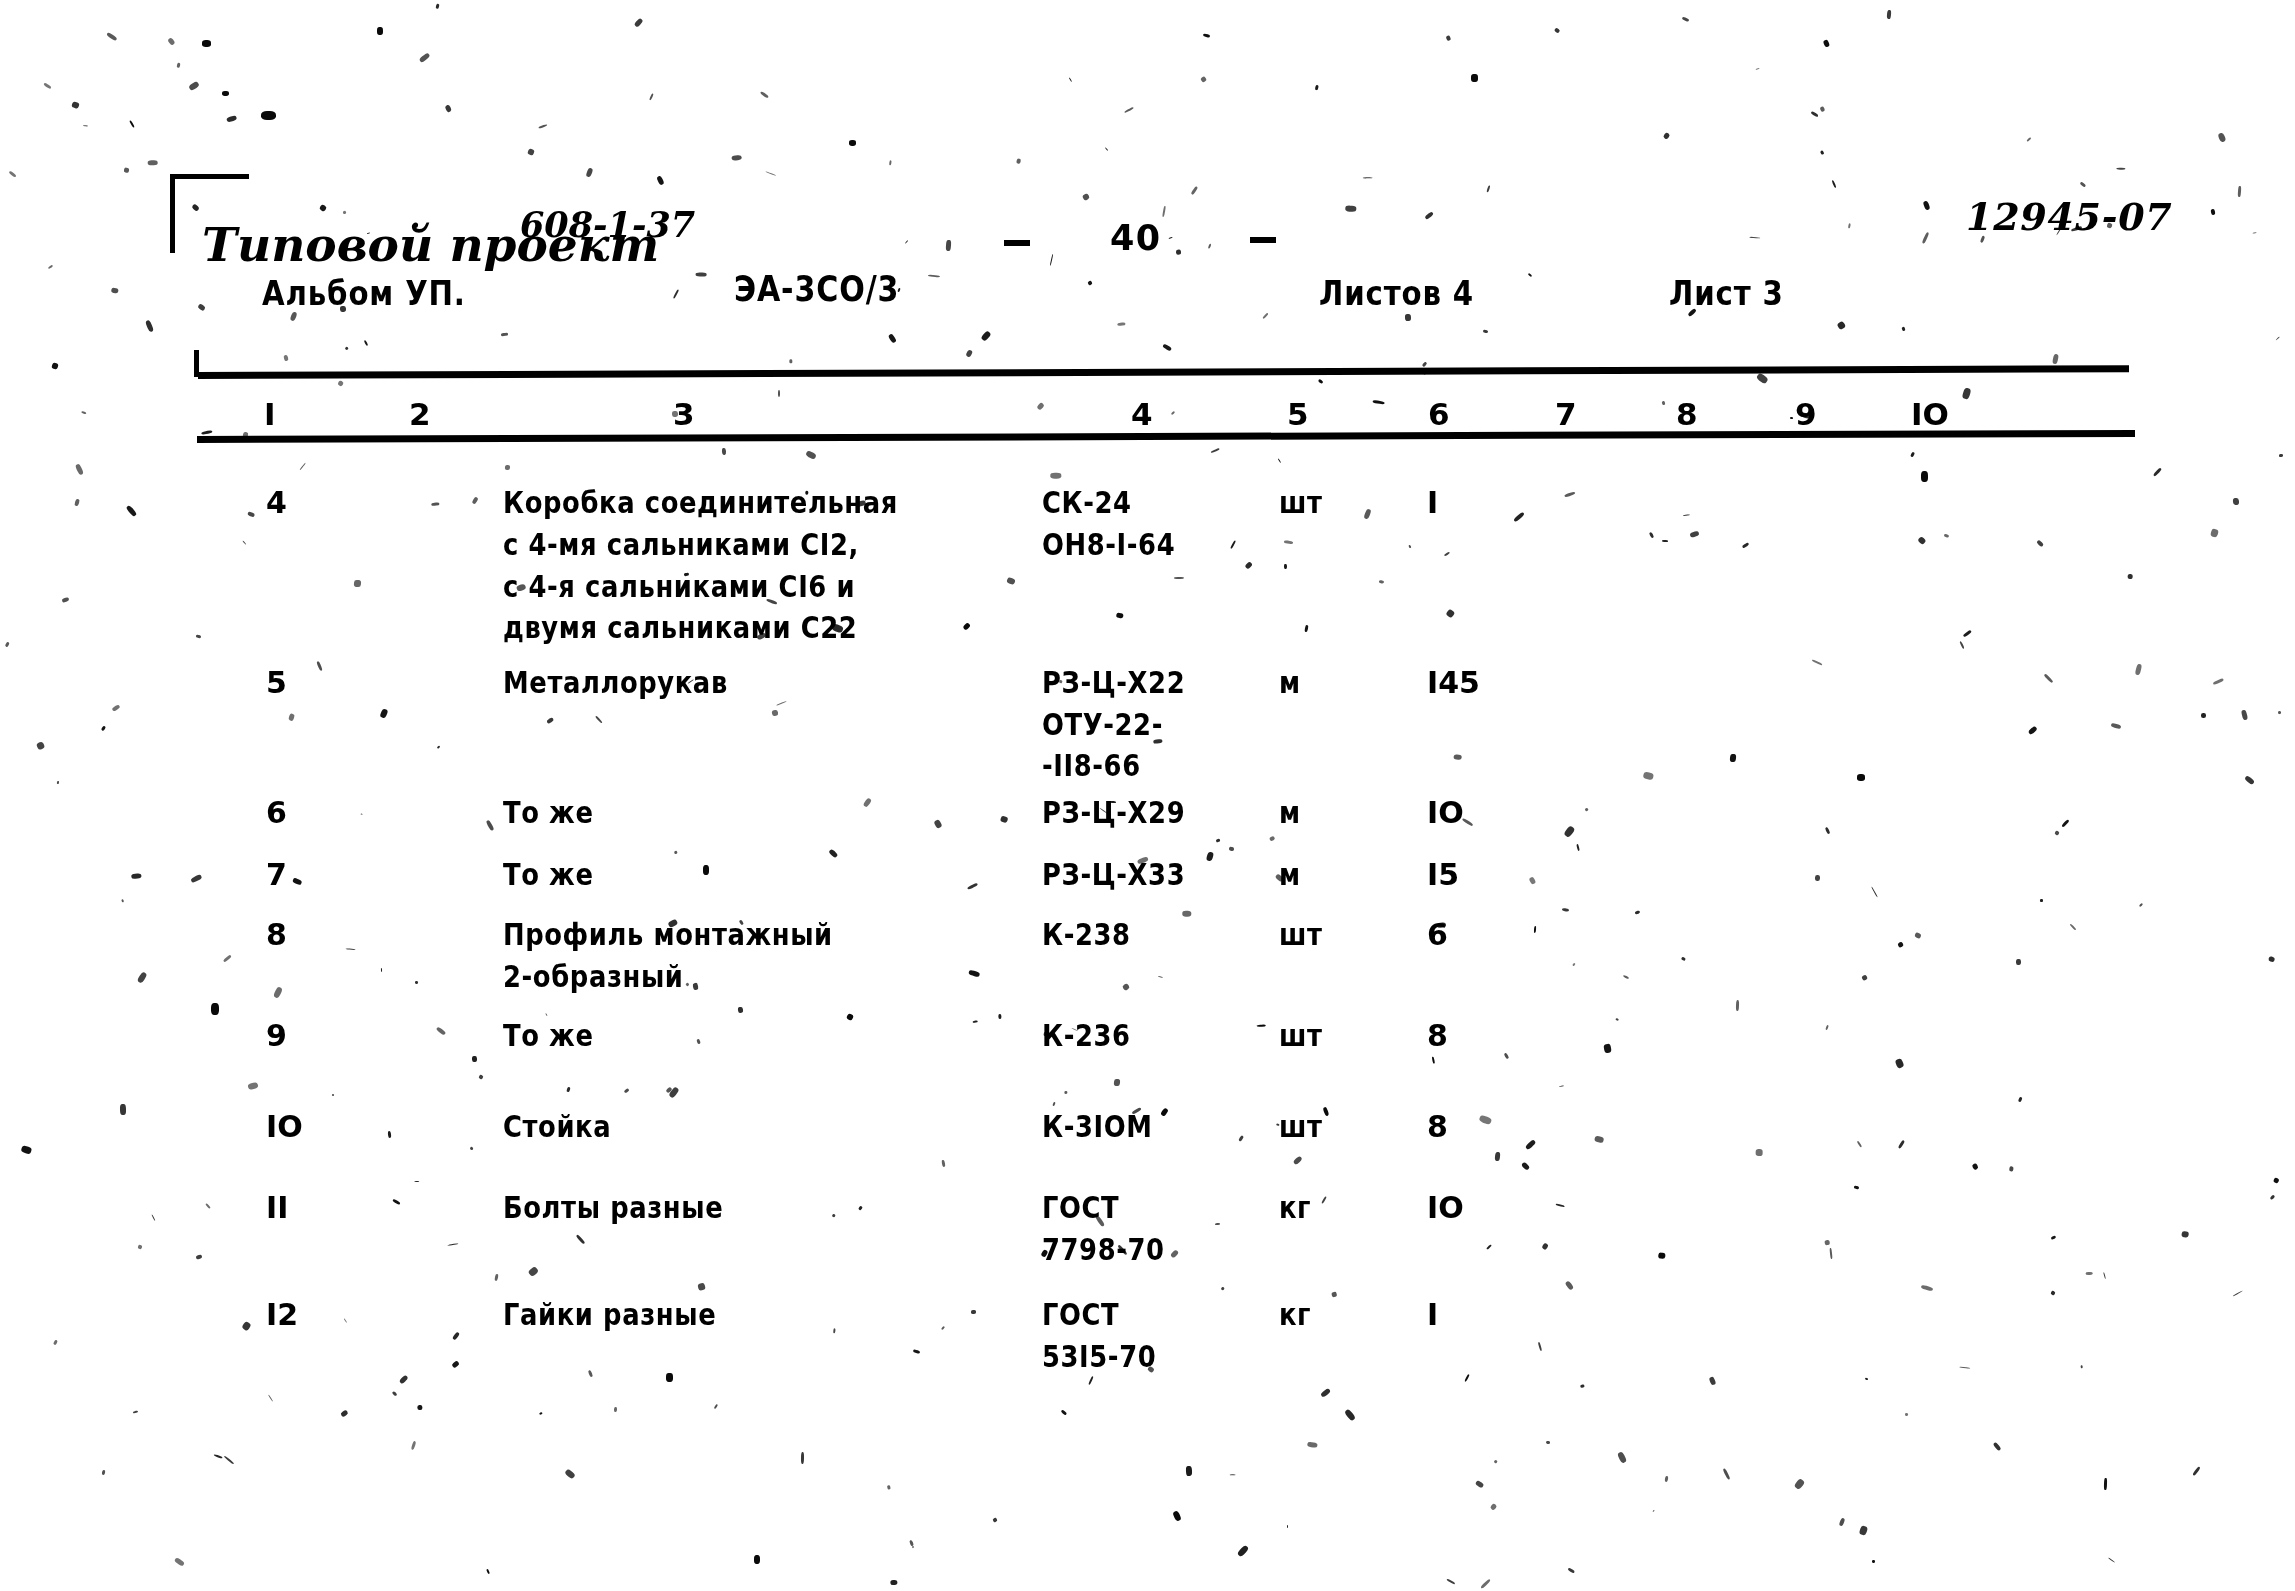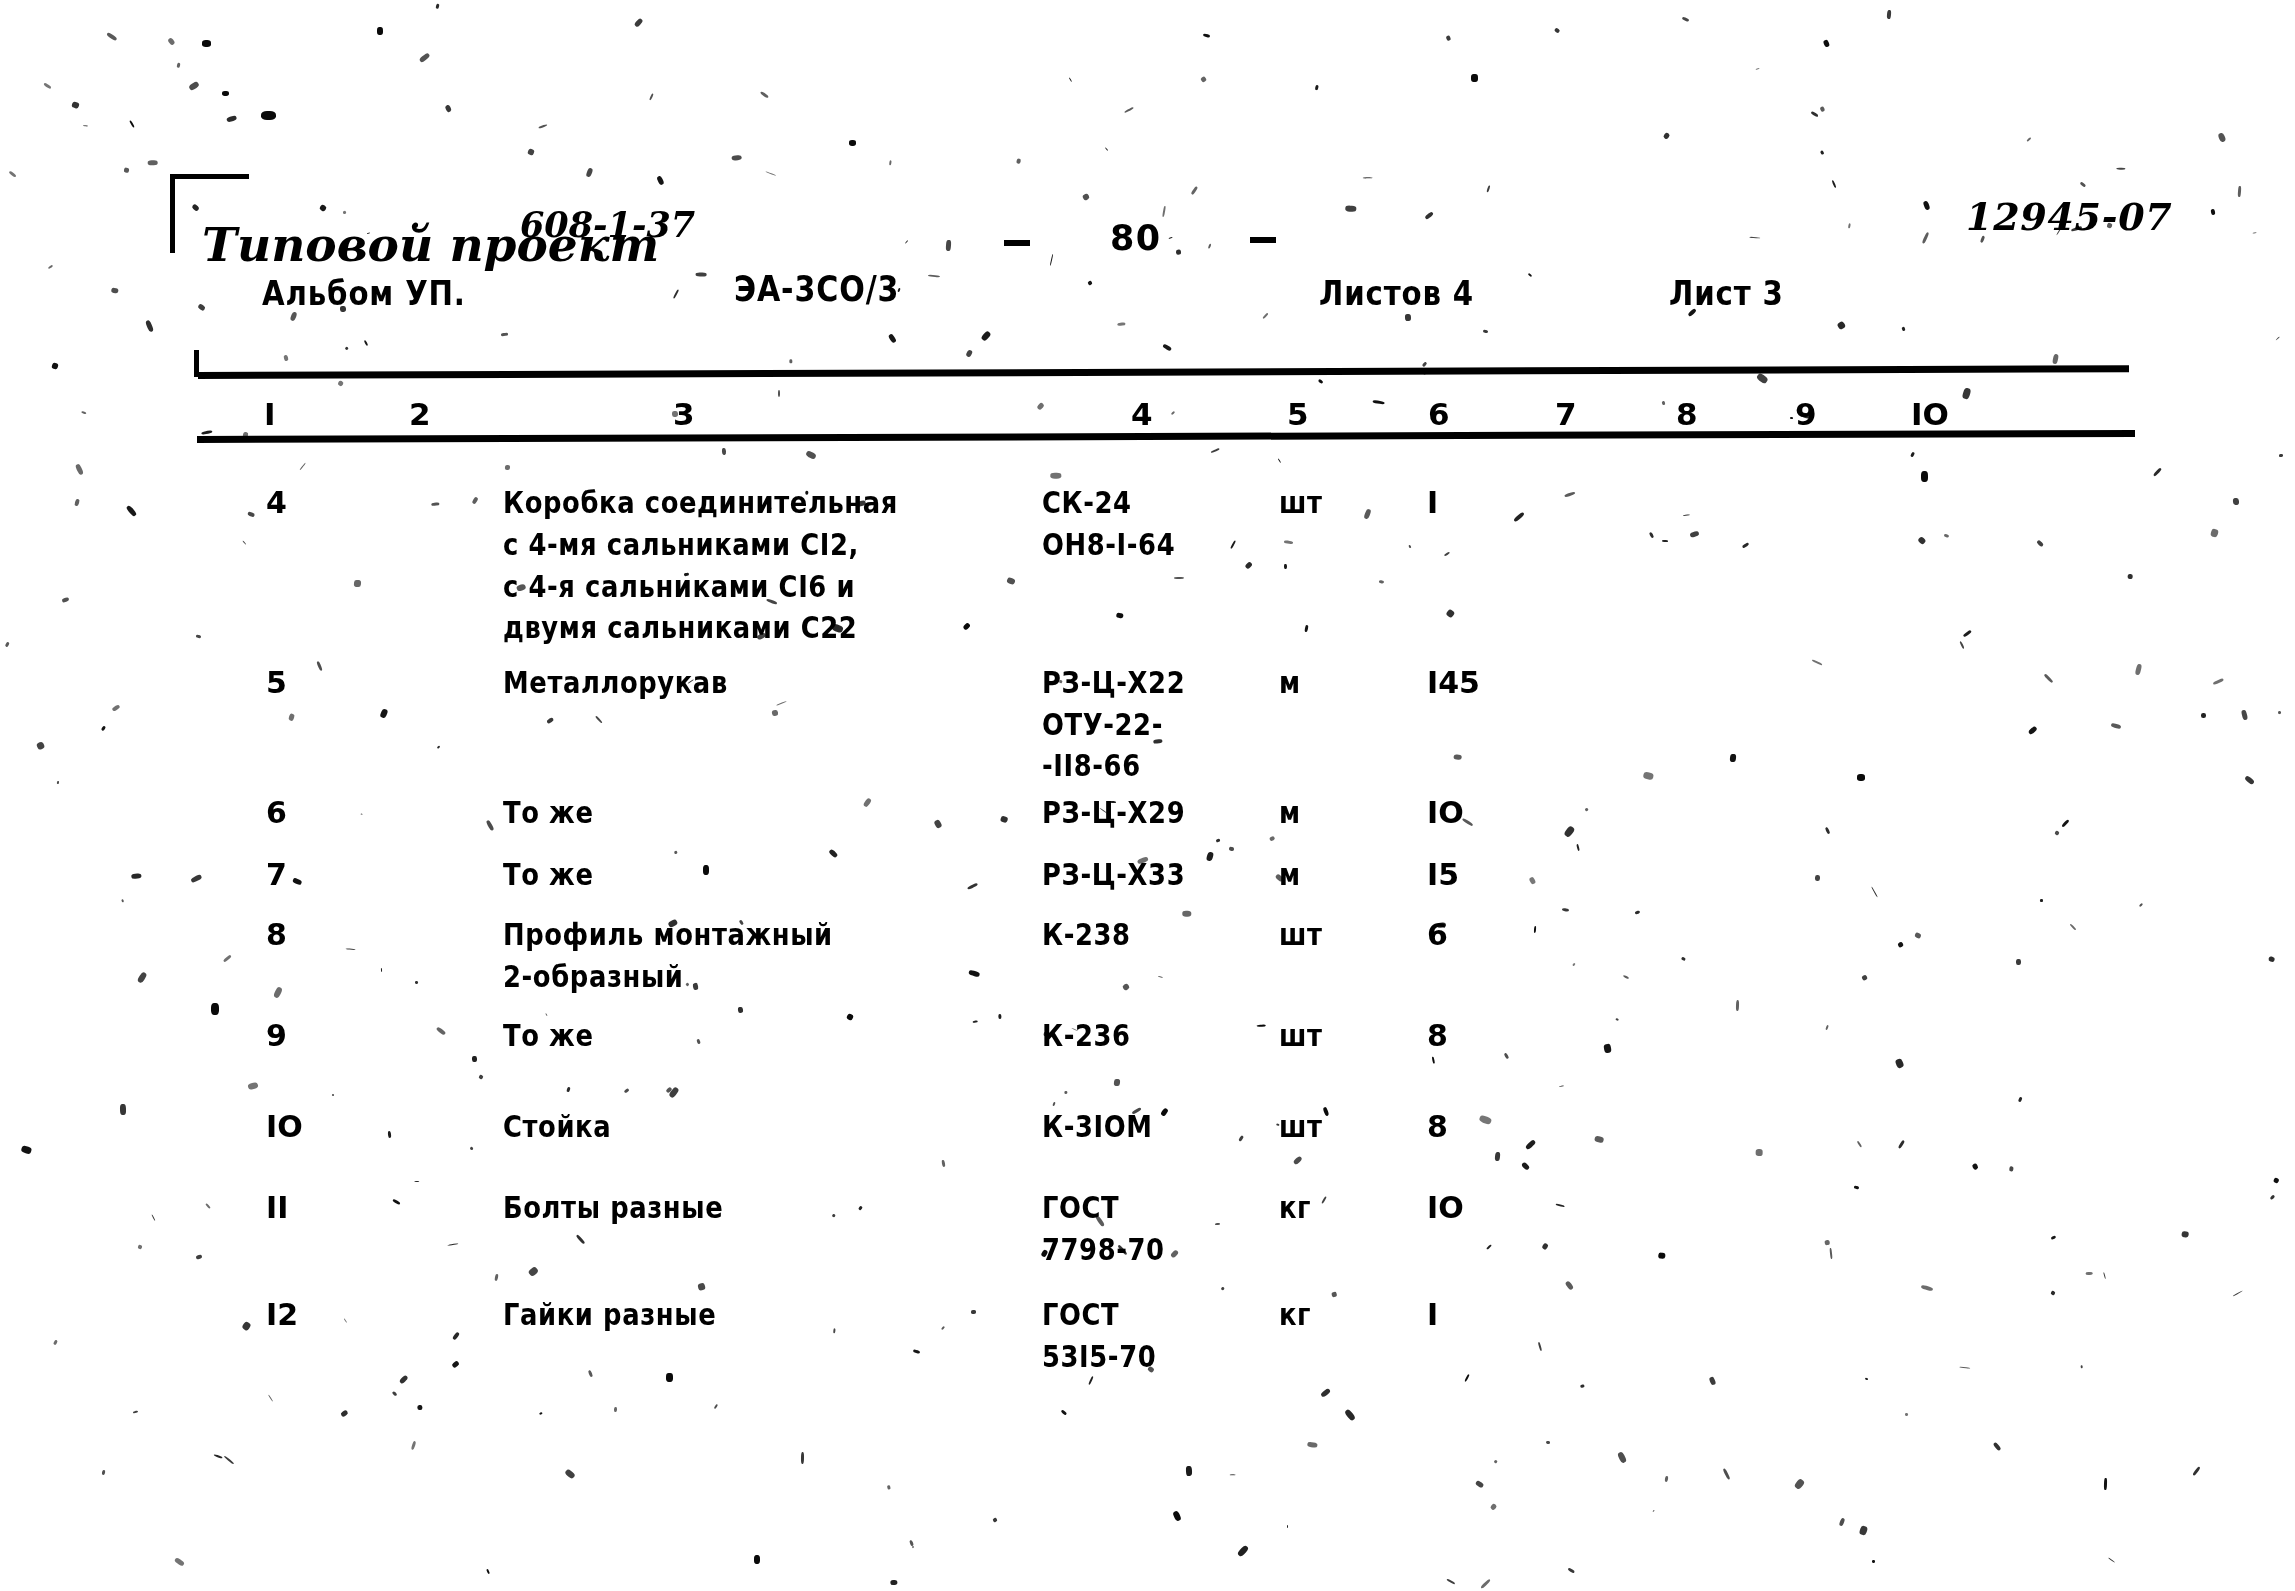--- a/index.html
+++ b/index.html
@@ -573,21 +573,21 @@
 
   <div id="corner-bracket">
     <div class="h"></div>
     <div class="v"></div>
   </div>
 
   <div class="hand hdr-proj" style="left:202px; top:205px; font-size:47px;margin-top:12px;">Типовой проект</div>
   <div class="hand hdr-proj" style="left:520px; top:204px; font-size:35px;">608-1-37</div>
 
   <div class="dash" style="left:1004px; top:240px; width:25.6px;"></div>
-  <div class="tw" style="left:1110px; top:218px; font-size:35px; letter-spacing:1.3px;">80</div>
+  <div class="tw" style="left:1110px; top:218px; font-size:35px; letter-spacing:1.3px;">40</div>
   <div class="dash" style="left:1250px; top:237px; width:25.6px;"></div>
 
   <div class="hand" style="left:1966px; top:194px; font-size:38px; letter-spacing:0.7px;">12945-07</div>
 
   <div class="tw cond" style="left:262px; top:273px; font-size:34px;">Альбом УП.</div>
   <div class="tw cond" style="left:734px; top:269px; font-size:35px;">ЭА-3СО/3</div>
   <div class="tw cond" style="left:1319px; top:273px; font-size:34px;">Листов 4</div>
   <div class="tw cond" style="left:1669px; top:273px; font-size:34px;">Лист 3</div>
 
   <div class="rule hook" style="left:194px; top:350px; height:27px;"></div>

